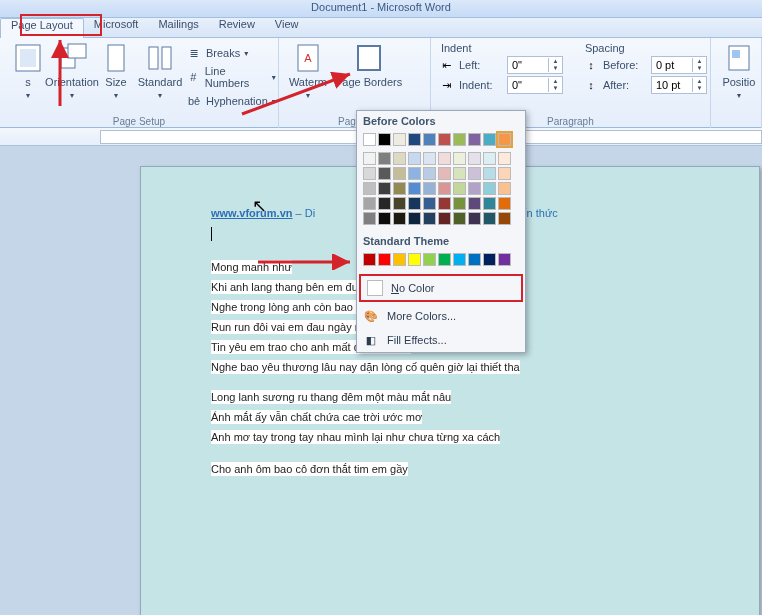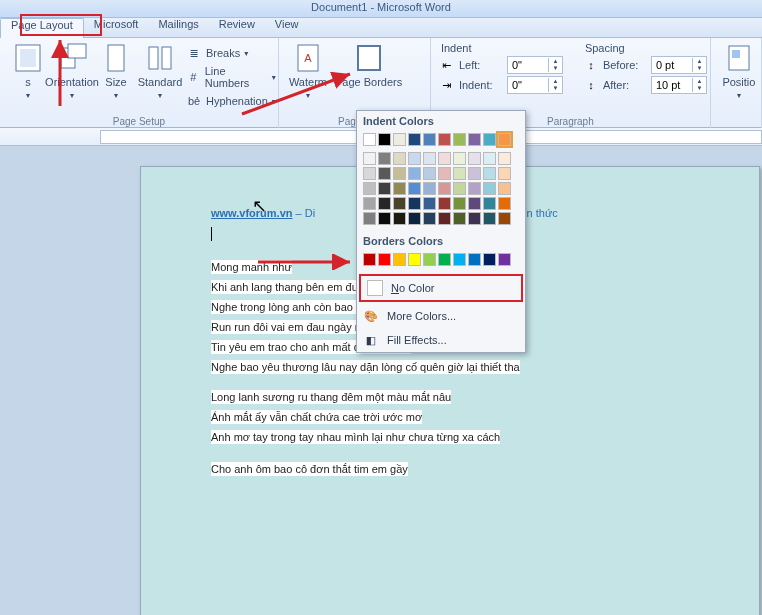--- a/index.html
+++ b/index.html
@@ -246,21 +246,21 @@
       <span>Long lanh sương ru thang đêm một màu mắt nâu</span><br>
       <span>Ánh mắt ấy vẫn chất chứa cae trời ước mơ</span><br>
       <span>Anh mơ tay trong tay nhau mình lại như chưa từng xa cách</span><br>
       <br>
       <span>Cho anh ôm bao cô đơn thắt tim em gầy</span><br>
     </div>
   </div>
 </div>
 
 <div class="popup">
-  <div class="sect-title">Indent Colors</div>
+  <div class="sect-title">Before Colors</div>
   <div class="swatch-grid" id="theme-row1">
       <div class="sw" style="background: rgb(255, 255, 255);"></div>
       <div class="sw" style="background: rgb(0, 0, 0);"></div>
       <div class="sw" style="background: rgb(238, 236, 225);"></div>
       <div class="sw" style="background: rgb(31, 73, 125);"></div>
       <div class="sw" style="background: rgb(79, 129, 189);"></div>
       <div class="sw" style="background: rgb(192, 80, 77);"></div>
       <div class="sw" style="background: rgb(155, 187, 89);"></div>
       <div class="sw" style="background: rgb(128, 100, 162);"></div>
       <div class="sw" style="background: rgb(75, 172, 198);"></div>
@@ -311,21 +311,21 @@
       <div class="sw" style="background: rgb(12, 12, 12);"></div>
       <div class="sw" style="background: rgb(29, 27, 16);"></div>
       <div class="sw" style="background: rgb(15, 36, 62);"></div>
       <div class="sw" style="background: rgb(36, 64, 97);"></div>
       <div class="sw" style="background: rgb(99, 36, 35);"></div>
       <div class="sw" style="background: rgb(79, 97, 40);"></div>
       <div class="sw" style="background: rgb(63, 49, 81);"></div>
       <div class="sw" style="background: rgb(32, 88, 103);"></div>
       <div class="sw" style="background: rgb(151, 72, 6);"></div>
     </div>
-  <div class="sect-title">Borders Colors</div>
+  <div class="sect-title">Standard Theme</div>
   <div class="std-row" id="standard-row">
       <div class="sw" style="background: rgb(192, 0, 0);"></div>
       <div class="sw" style="background: rgb(255, 0, 0);"></div>
       <div class="sw" style="background: rgb(255, 192, 0);"></div>
       <div class="sw" style="background: rgb(255, 255, 0);"></div>
       <div class="sw" style="background: rgb(146, 208, 80);"></div>
       <div class="sw" style="background: rgb(0, 176, 80);"></div>
       <div class="sw" style="background: rgb(0, 176, 240);"></div>
       <div class="sw" style="background: rgb(0, 112, 192);"></div>
       <div class="sw" style="background: rgb(0, 32, 96);"></div>

